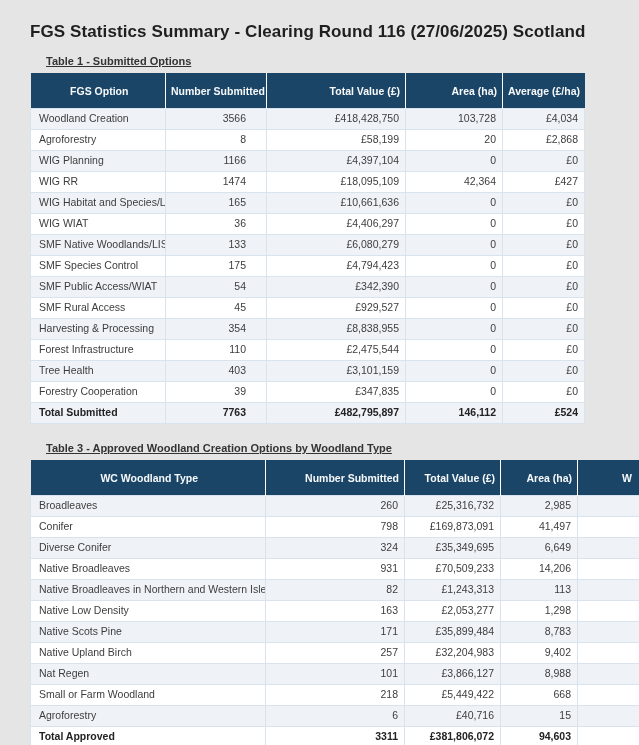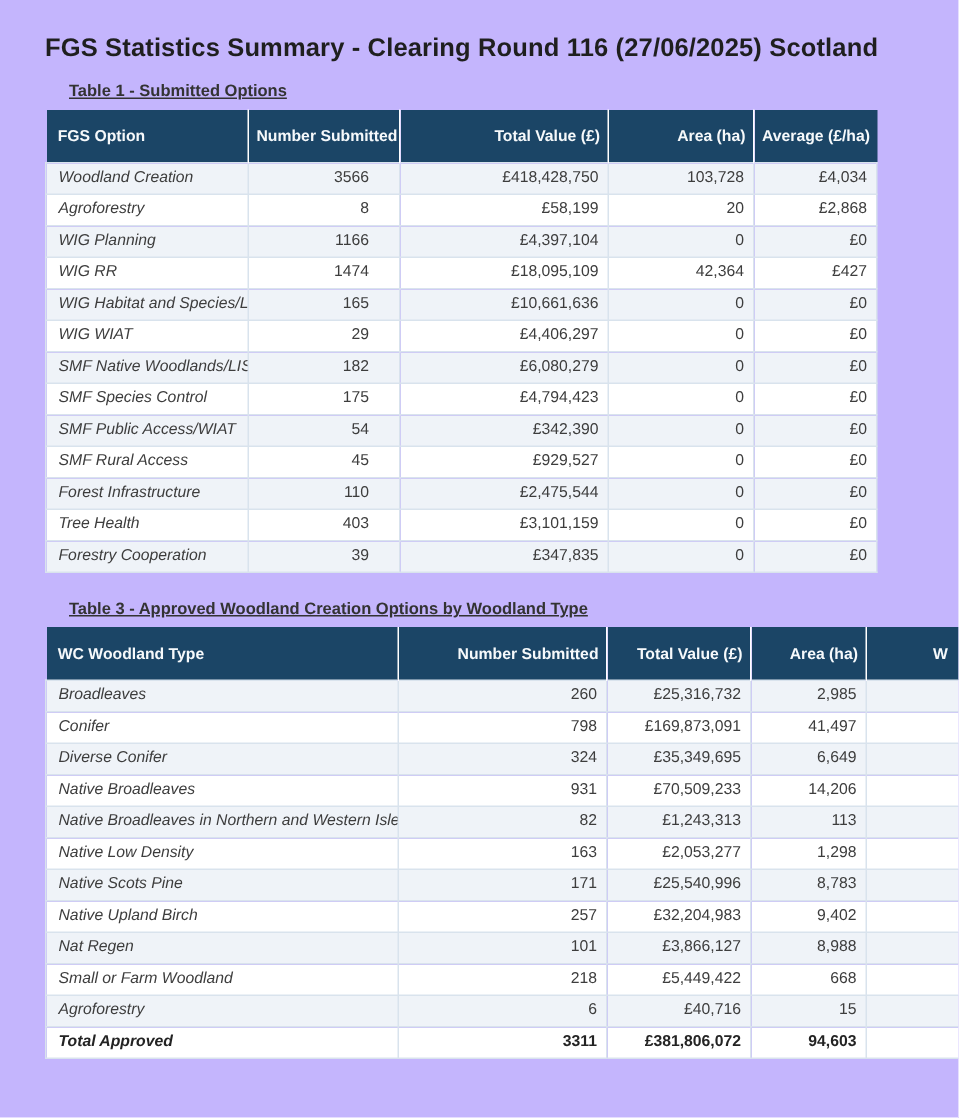--- a/index.html
+++ b/index.html
@@ -10,21 +10,21 @@
     height: 745px;
     overflow: hidden;
     font-family: "Liberation Sans", "DejaVu Sans", sans-serif;
   }
   .page {
     width: 639px;
     height: 745px;
     overflow: hidden;
     box-sizing: border-box;
     padding: 22px 0 0 30px;
-    background: #c4b5fd;
+    background: #e5e5e5;
   }
   h1.title {
     margin: 0 0 13px 0;
     font-size: 17px;
     font-weight: bold;
     color: var(--title-text, #1f1f1f);
     white-space: nowrap;
     letter-spacing: 0.1px;
   }
   .tbl-heading {
@@ -47,34 +47,34 @@
     font-size: 10.5px;
     font-weight: bold;
     height: 35px;
     padding: 0 5px;
     text-align: right;
     vertical-align: middle;
     overflow: hidden;
     white-space: nowrap;
   }
   th + th { border-left: 1px solid #ffffff; margin-left: 30px; }
-  th.label { text-align: left; padding-left: 8px; }
+  th.label { text-align: center; padding-left: 8px; }
   #table3 th.cut-col { text-align: left; padding-left: 44px; }
   td {
     font-size: 10.5px;
     line-height: 13px;
     color: var(--body-text, #3d3d3d);
     padding: 3px 6px 4px 6px;
     border: 1px solid var(--grid-line, #d9e3ed);
     overflow: hidden;
     white-space: nowrap;
     background: var(--row-bg, #ffffff);
   }
   td.num { text-align: right; }
-  td.label { padding-left: 8px; font-style: italic; }
+  td.label { padding-left: 8px; }
   #table1 td:nth-child(2) { padding-right: 20px; }
   tbody tr:nth-child(odd) td { background: var(--row-alt-bg, #eff3f8); }
   tr.total td { font-weight: bold; color: #232323; }
 </style>
 </head>
 <body>
 
 <div class="page">
 
   <h1 class="title">FGS Statistics Summary - Clearing Round 116 (27/06/2025) Scotland</h1>
@@ -129,28 +129,28 @@
           </tr>
           <tr>
             <td class="label">WIG Habitat and Species/LISS</td>
             <td class="num">165</td>
             <td class="num">£10,661,636</td>
             <td class="num">0</td>
             <td class="num">£0</td>
           </tr>
           <tr>
             <td class="label">WIG WIAT</td>
-            <td class="num">29</td>
+            <td class="num">36</td>
             <td class="num">£4,406,297</td>
             <td class="num">0</td>
             <td class="num">£0</td>
           </tr>
           <tr>
             <td class="label">SMF Native Woodlands/LISS</td>
-            <td class="num">182</td>
+            <td class="num">133</td>
             <td class="num">£6,080,279</td>
             <td class="num">0</td>
             <td class="num">£0</td>
           </tr>
           <tr>
             <td class="label">SMF Species Control</td>
             <td class="num">175</td>
             <td class="num">£4,794,423</td>
             <td class="num">0</td>
             <td class="num">£0</td>
@@ -163,39 +163,53 @@
             <td class="num">£0</td>
           </tr>
           <tr>
             <td class="label">SMF Rural Access</td>
             <td class="num">45</td>
             <td class="num">£929,527</td>
             <td class="num">0</td>
             <td class="num">£0</td>
           </tr>
           <tr>
+            <td class="label">Harvesting &amp; Processing</td>
+            <td class="num">354</td>
+            <td class="num">£8,838,955</td>
+            <td class="num">0</td>
+            <td class="num">£0</td>
+          </tr>
+          <tr>
             <td class="label">Forest Infrastructure</td>
             <td class="num">110</td>
             <td class="num">£2,475,544</td>
             <td class="num">0</td>
             <td class="num">£0</td>
           </tr>
           <tr>
             <td class="label">Tree Health</td>
             <td class="num">403</td>
             <td class="num">£3,101,159</td>
             <td class="num">0</td>
             <td class="num">£0</td>
           </tr>
           <tr>
             <td class="label">Forestry Cooperation</td>
             <td class="num">39</td>
             <td class="num">£347,835</td>
             <td class="num">0</td>
             <td class="num">£0</td>
+          </tr>
+          <tr class="total">
+            <td class="label">Total Submitted</td>
+            <td class="num">7763</td>
+            <td class="num">£482,795,897</td>
+            <td class="num">146,112</td>
+            <td class="num">£524</td>
           </tr>
         </tbody>
     </table>
   </div>
 
   <div class="tbl-section2">
     <div class="tbl-heading">Table 3 - Approved Woodland Creation Options by Woodland Type</div>
     <table id="table3">
       <colgroup>
         <col style="width:235px">
@@ -252,21 +266,21 @@
           <tr>
             <td class="label">Native Low Density</td>
             <td class="num">163</td>
             <td class="num">£2,053,277</td>
             <td class="num">1,298</td>
             <td class="num"></td>
           </tr>
           <tr>
             <td class="label">Native Scots Pine</td>
             <td class="num">171</td>
-            <td class="num">£25,540,996</td>
+            <td class="num">£35,899,484</td>
             <td class="num">8,783</td>
             <td class="num"></td>
           </tr>
           <tr>
             <td class="label">Native Upland Birch</td>
             <td class="num">257</td>
             <td class="num">£32,204,983</td>
             <td class="num">9,402</td>
             <td class="num"></td>
           </tr>

